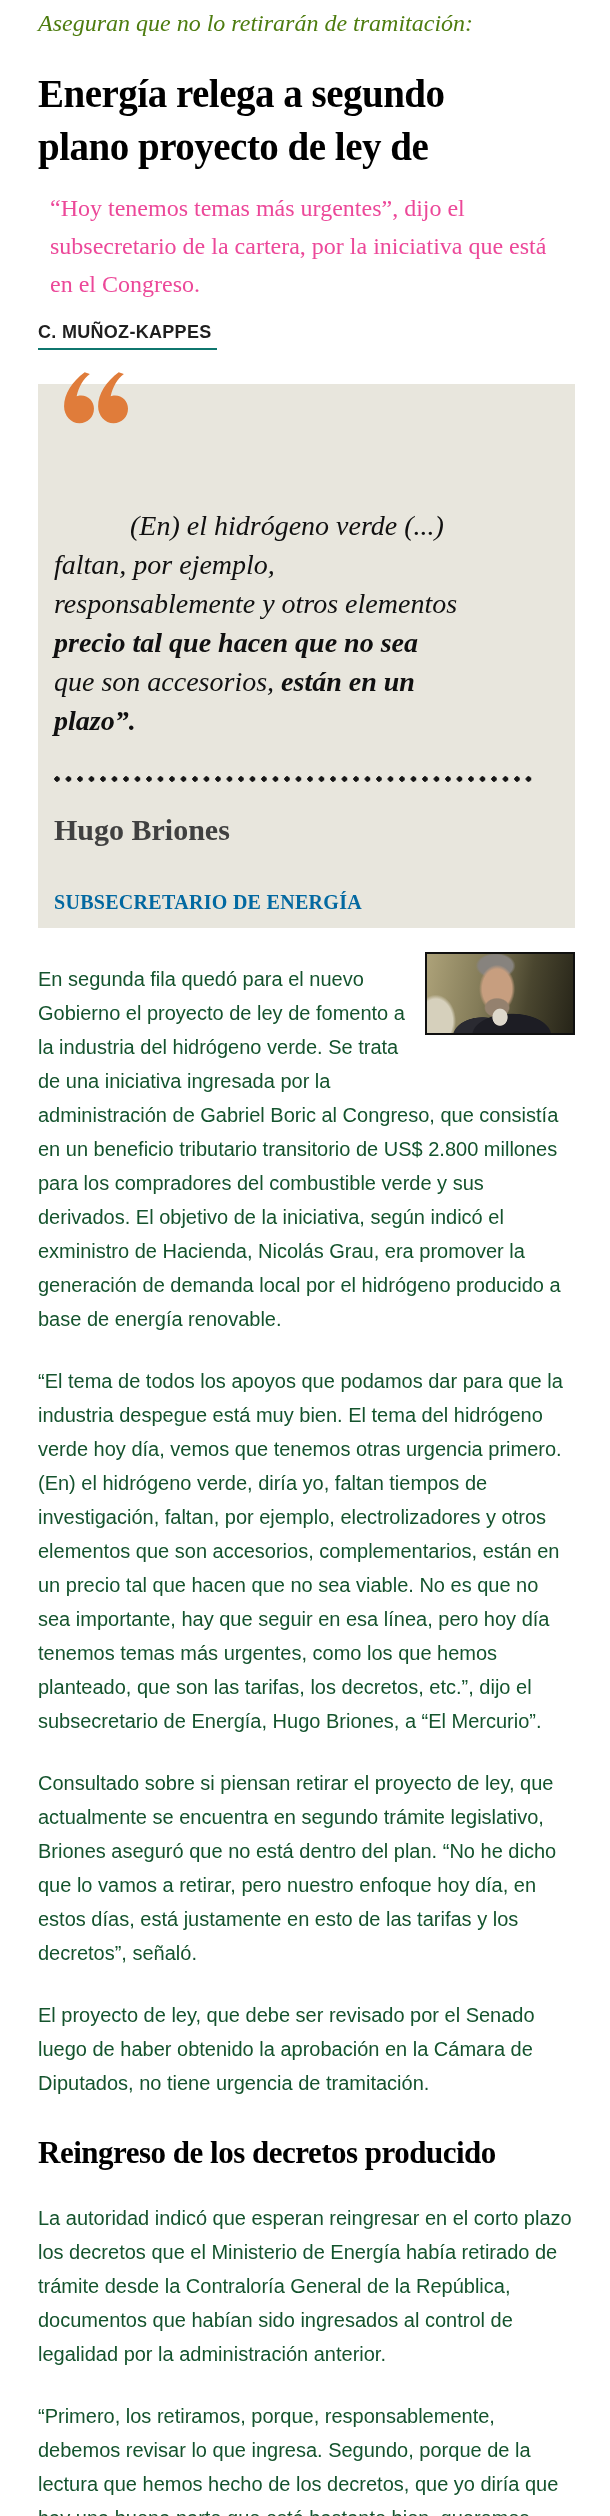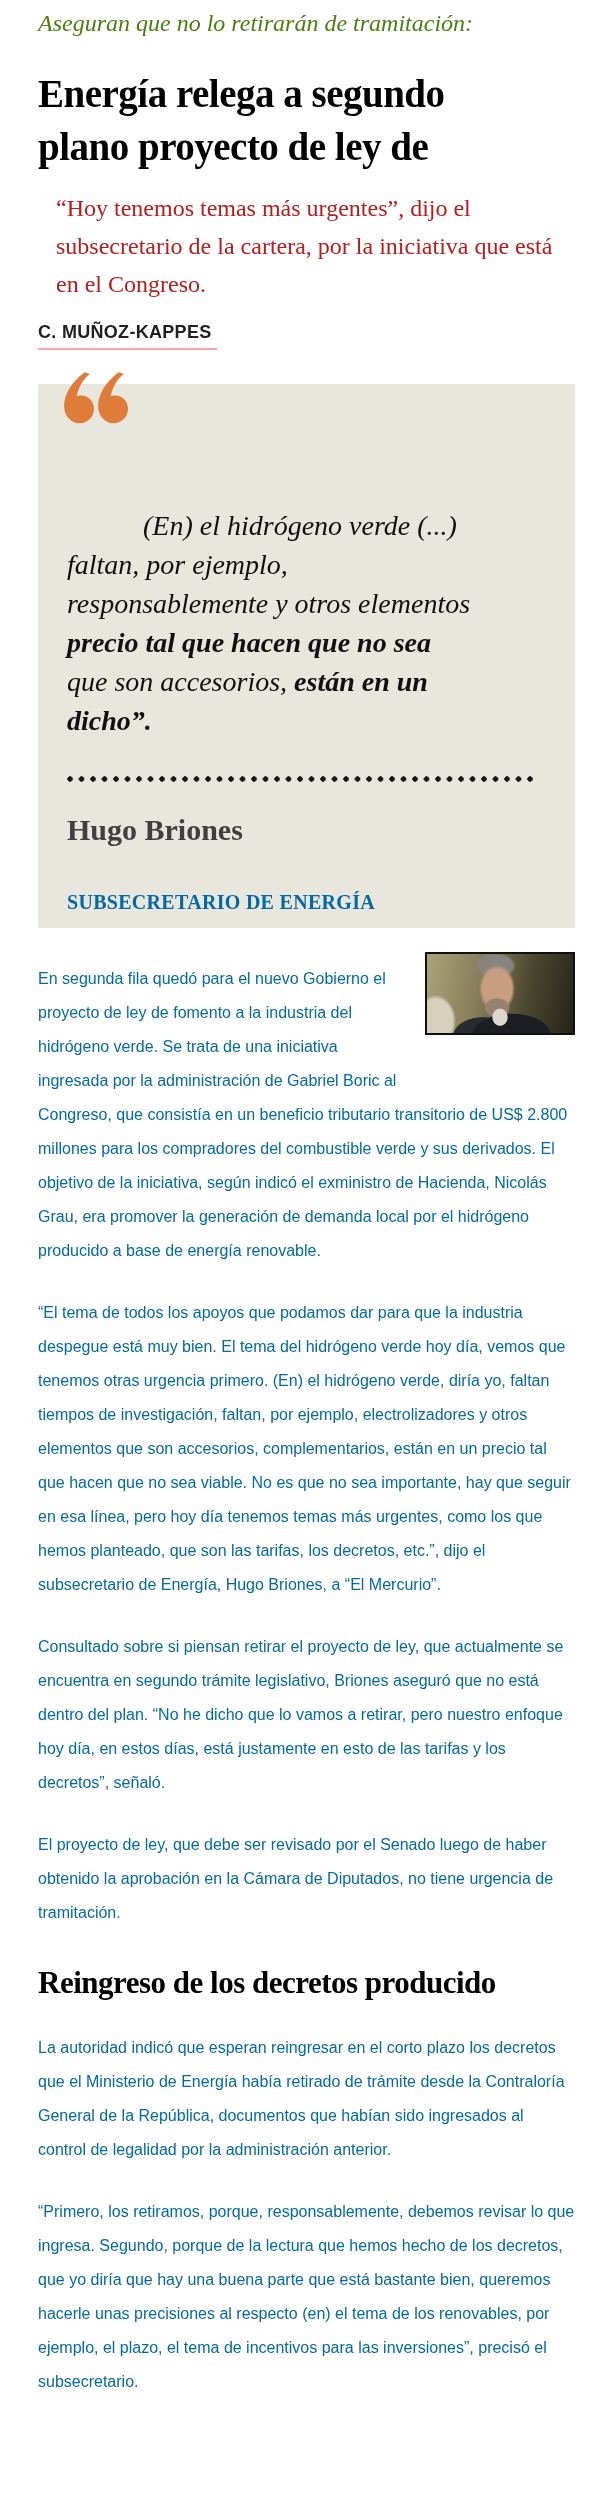--- a/index.html
+++ b/index.html
@@ -20,40 +20,40 @@
     color: #4d7c0f;
   }
   h1.headline {
     margin: 28px 0 0 0;
     font: bold 39px/53px "Liberation Serif", serif;
     letter-spacing: -0.5px;
     color: #000;
   }
   h1.headline .hl { display: block; }
   .subhead {
-    margin: 16px 0 0 18px;
+    margin: 16px 0 0 12px;
     font: 24px/38px "Liberation Serif", serif;
-    color: #b91c1c;
+    color: #ec4899;
   }
   .byline {
     display: inline-block;
     margin-top: 20px;
     padding: 0 5px 7px 0;
-    border-bottom: 2px solid #fca5a5;
+    border-bottom: 2px solid #0f766e;
     font: bold 18px/1 "Liberation Sans", sans-serif;
     letter-spacing: 0.3px;
     color: #1f1f1f;
   }
 
   
   .pullquote {
     position: relative;
     margin: 34px 0 16px 0;
     background: #e8e6dd;
-    padding: 122px 40px 14px 29px;
+    padding: 122px 40px 14px 16px;
   }
   .qmark {
     position: absolute;
     top: -12px;
     left: 24px;
     width: 66px;
     height: 52px;
   }
   .pullquote blockquote {
     margin: 0;
@@ -77,23 +77,23 @@
   }
   .pq-role {
     margin-top: 42px;
     font: bold 20px/24px "Liberation Serif", serif;
     letter-spacing: 0.3px;
     color: #0369a1;
   }
 
   
   .para, .para p {
-    font-size: 16px;
+    font-size: 20px;
     line-height: 34px;
-    color: #0369a1;
+    color: #14532d;
   }
   .para { margin: 28px 0 0 0; }
   .para.first { margin-top: 34px; }
   .para.first p { margin: 0; }
   .para.first::after { content: ""; display: block; clear: both; }
   .photo {
     float: right;
     width: 146px;
     height: 79px;
     border: 2px solid #101010;
@@ -140,21 +140,21 @@
         <path d="M22 0 C10 9 2 21 2 33 C2 42 8.5 49.5 17 49.5 C25 49.5 31 43.5 31 35.5 C31 28 25.5 22.5 18.5 22.5 C16.5 22.5 15.3 22.8 14.2 23.3 C16.2 14.5 20.5 6.5 27 1.8 Z"></path>
         <path d="M55 0 C43 9 35 21 35 33 C35 42 41.5 49.5 50 49.5 C58 49.5 64 43.5 64 35.5 C64 28 58.5 22.5 51.5 22.5 C49.5 22.5 48.3 22.8 47.2 23.3 C49.2 14.5 53.5 6.5 60 1.8 Z"></path>
       </g>
     </svg>
     <blockquote>
       <span class="ql indent">(En) el hidrógeno verde (...)</span>
       <span class="ql">faltan, por ejemplo,</span>
       <span class="ql">responsablemente y otros elementos</span>
       <span class="ql"><strong>precio tal que hacen que no sea</strong></span>
       <span class="ql"><span>que son accesorios, </span><strong>están en un</strong></span>
-      <span class="ql"><strong>dicho”.</strong></span>
+      <span class="ql"><strong>plazo”.</strong></span>
     </blockquote>
     <div class="dots"></div>
     <figcaption>
       <div class="pq-author">Hugo Briones</div>
       <div class="pq-role">SUBSECRETARIO DE ENERGÍA</div>
     </figcaption>
   </figure>
 
   <div class="para first">
     <div class="photo"></div>

